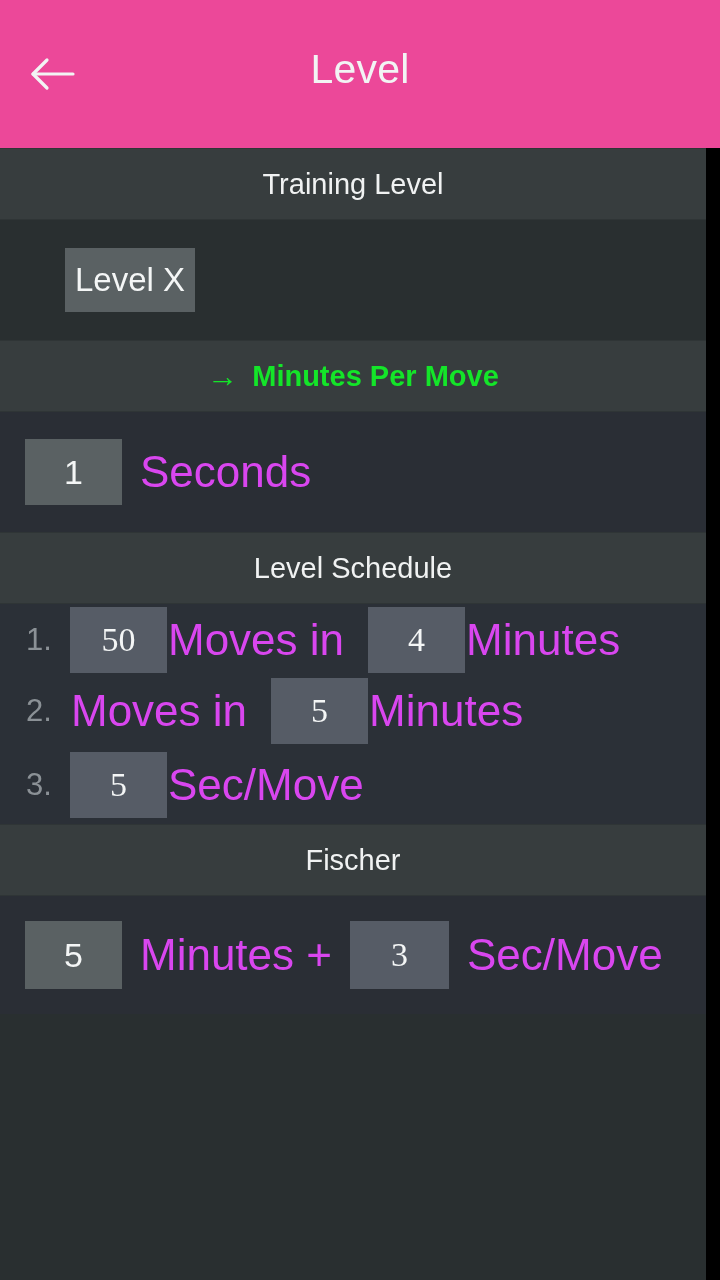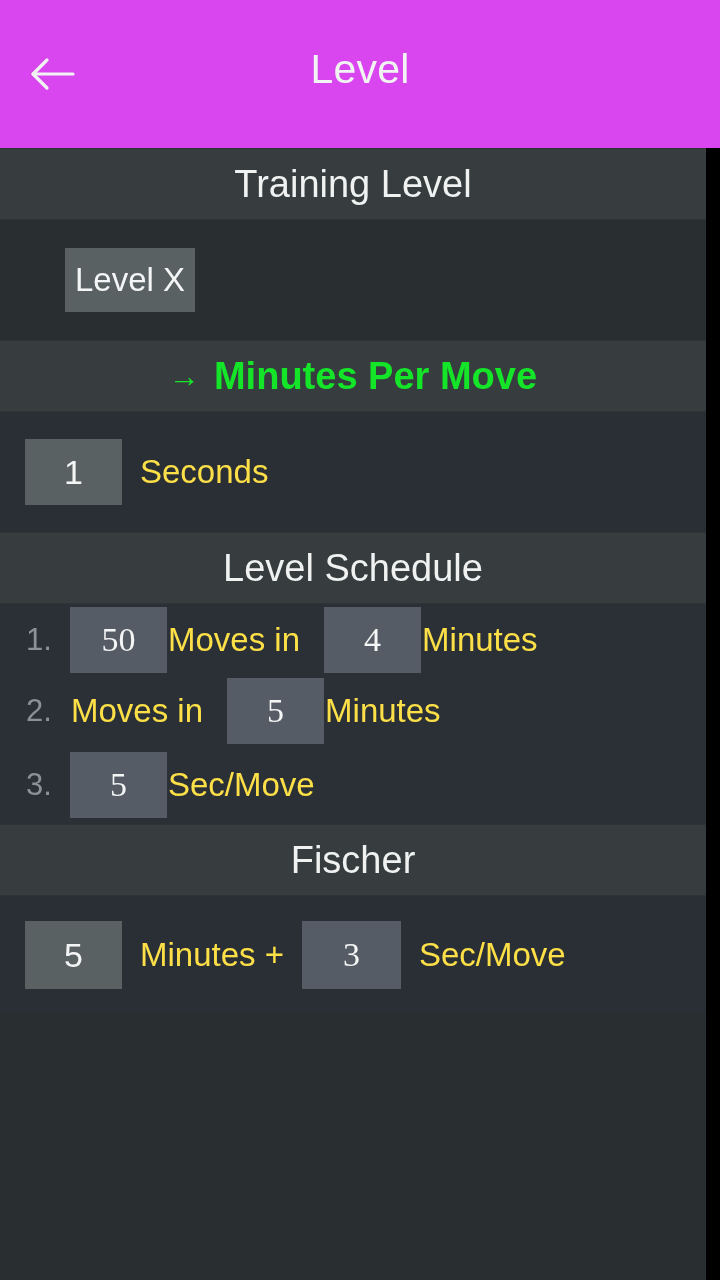--- a/index.html
+++ b/index.html
@@ -20,21 +20,21 @@
     width: 720px;
     height: 1280px;
     background: #2b3133;
     overflow: hidden;
   }
 
   
   .appbar {
     position: relative;
     height: 148px;
-    background: #d946ef;
+    background: #ec4899;
   }
   .back-btn {
     position: absolute;
     left: 22px;
     top: 44px;
     width: 62px;
     height: 60px;
     display: flex;
     align-items: center;
     justify-content: center;
@@ -78,21 +78,21 @@
     background: #373d3e;
     display: flex;
     align-items: center;
     justify-content: center;
     border-top: 1px solid #2f3536;
     border-bottom: 1px solid #2f3536;
     box-sizing: border-box;
   }
   .section-header .label {
     color: #f0f2f2;
-    font-size: 38px;
+    font-size: 29px;
     font-weight: 400;
   }
   .section-header.accent .label {
     color: #14e529;
     font-weight: 700;
   }
   .section-header .arrow-glyph {
     color: #14e529;
     font-size: 31px;
     margin-right: 14px;
@@ -140,22 +140,22 @@
   .field.cool { background: #565c66; font-family: Liberation Serif, serif; }
 
   .f-levelx { width: 130px; height: 64px; font-size: 33px; margin-left: 40px; }
   .f-seconds { width: 97px; height: 66px; }
   .f-moves   { width: 97px; height: 66px; }
   .f-min     { width: 97px; height: 66px; }
   .f-fisch-a { width: 97px; height: 68px; }
   .f-fisch-b { width: 99px; height: 68px; }
 
   .unit {
-    color: #fde047;
-    font-size: 33px;
+    color: #d946ef;
+    font-size: 44px;
     flex: none;
     white-space: nowrap;
   }
   .unit.gap-l { margin-left: 18px; }
   .unit.gap-l2 { margin-left: 1px; }
 
   .spacer-18 { width: 18px; flex: none; }
   .spacer-24 { width: 24px; flex: none; }
 </style>
 </head>

